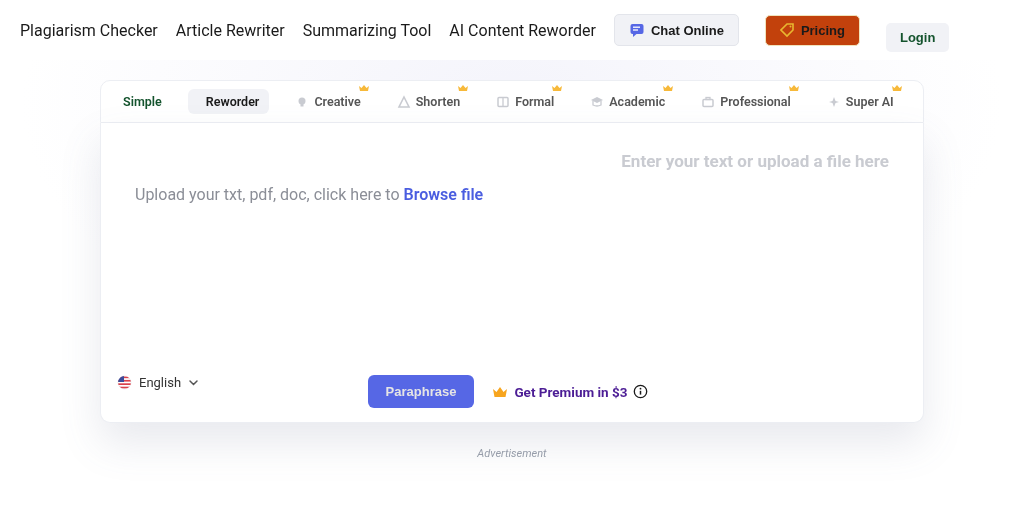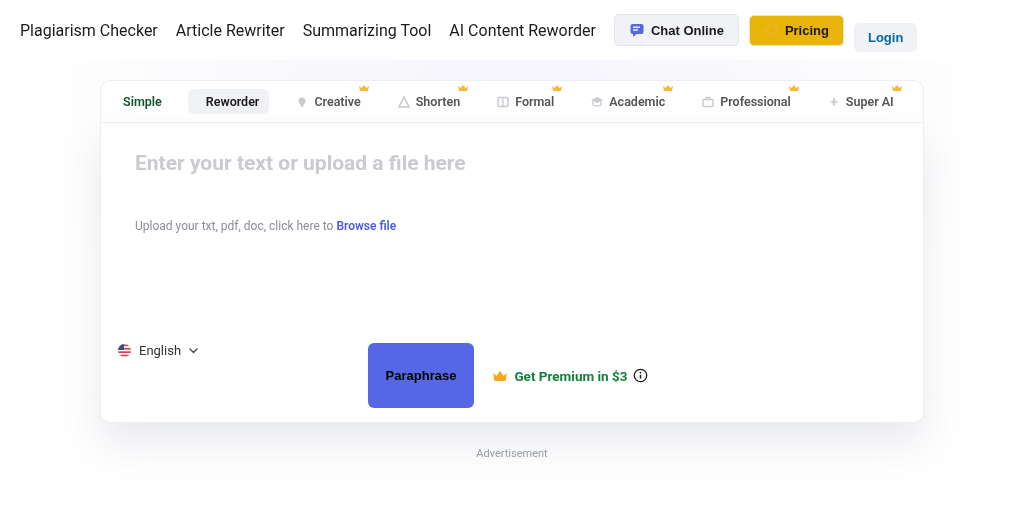--- a/index.html
+++ b/index.html
@@ -57,21 +57,21 @@
 .nav-link {
   font-size: 16px;
   font-weight: 400;
   color: #1a1a1a;
   cursor: pointer;
 }
 
 .nav-buttons {
   display: flex;
   align-items: center;
-  gap: 10px;
+  gap: 26px;
 }
 
 .btn {
   display: inline-flex;
   align-items: center;
   gap: 6px;
   padding: 7px 14px;
   border-radius: 5px;
   font-size: 13px;
   font-weight: 600;
@@ -79,28 +79,28 @@
   border: none;
 }
 
 .btn-chat {
   background: #f1f2f6;
   color: #1a1a1a;
   border: 1px solid #e3e5eb;
 }
 
 .btn-pricing {
-  background: #eab308;
+  background: #c2410c;
   color: #1a1a1a;
   border: 1px solid #f0e4bd;
 }
 
 .btn-login {
   background: #f1f2f6;
-  color: #0369a1;
+  color: #14532d;
   margin-top: 15px;
 }
 
 .main-wrap {
   padding: 20px 100px 0;
   background: radial-gradient(ellipse 700px 400px at 50% 10%, #f4f4fb 0%, #ffffff 70%);
 }
 
 .tabs {
   display: flex;
@@ -152,28 +152,29 @@
   display: flex;
   flex-direction: column;
 }
 
 .editor-body {
   flex: 1;
   padding: 28px 34px;
 }
 
 .placeholder {
-  font-size: 21px;
+  font-size: 17px;
   font-weight: 700;
   color: #c9cbd1;
-  margin-bottom: 44px;
+  margin-bottom: 14px;
+  text-align: right;
 }
 
 .upload-hint {
-  font-size: 12px;
+  font-size: 16px;
   color: #8b8e97;
 }
 
 .upload-hint .browse {
   color: #4a5de0;
   font-weight: 600;
 }
 
 .editor-footer {
   display: flex;
@@ -194,42 +195,43 @@
 .footer-center {
   flex: 1;
   display: flex;
   align-items: center;
   justify-content: center;
   gap: 18px;
 }
 
 .btn-paraphrase {
   background: #5667e5;
-  color: #000000;
-  padding: 25px 18px;
+  color: #e5e5e5;
+  padding: 9px 18px;
   border-radius: 6px;
   font-size: 13px;
   font-weight: 600;
   border: none;
   cursor: pointer;
 }
 
 .premium {
   display: inline-flex;
   align-items: center;
   gap: 6px;
   font-size: 13.5px;
   font-weight: 700;
-  color: #15803d;
+  color: #4c1d95;
   cursor: pointer;
 }
 
 .ad {
   text-align: center;
   font-size: 11px;
+  font-style: italic;
   color: #9aa0ac;
   padding: 24px 0;
 }
 
 svg {
   display: block;
 }
 </style>
 </head>
 <body>

